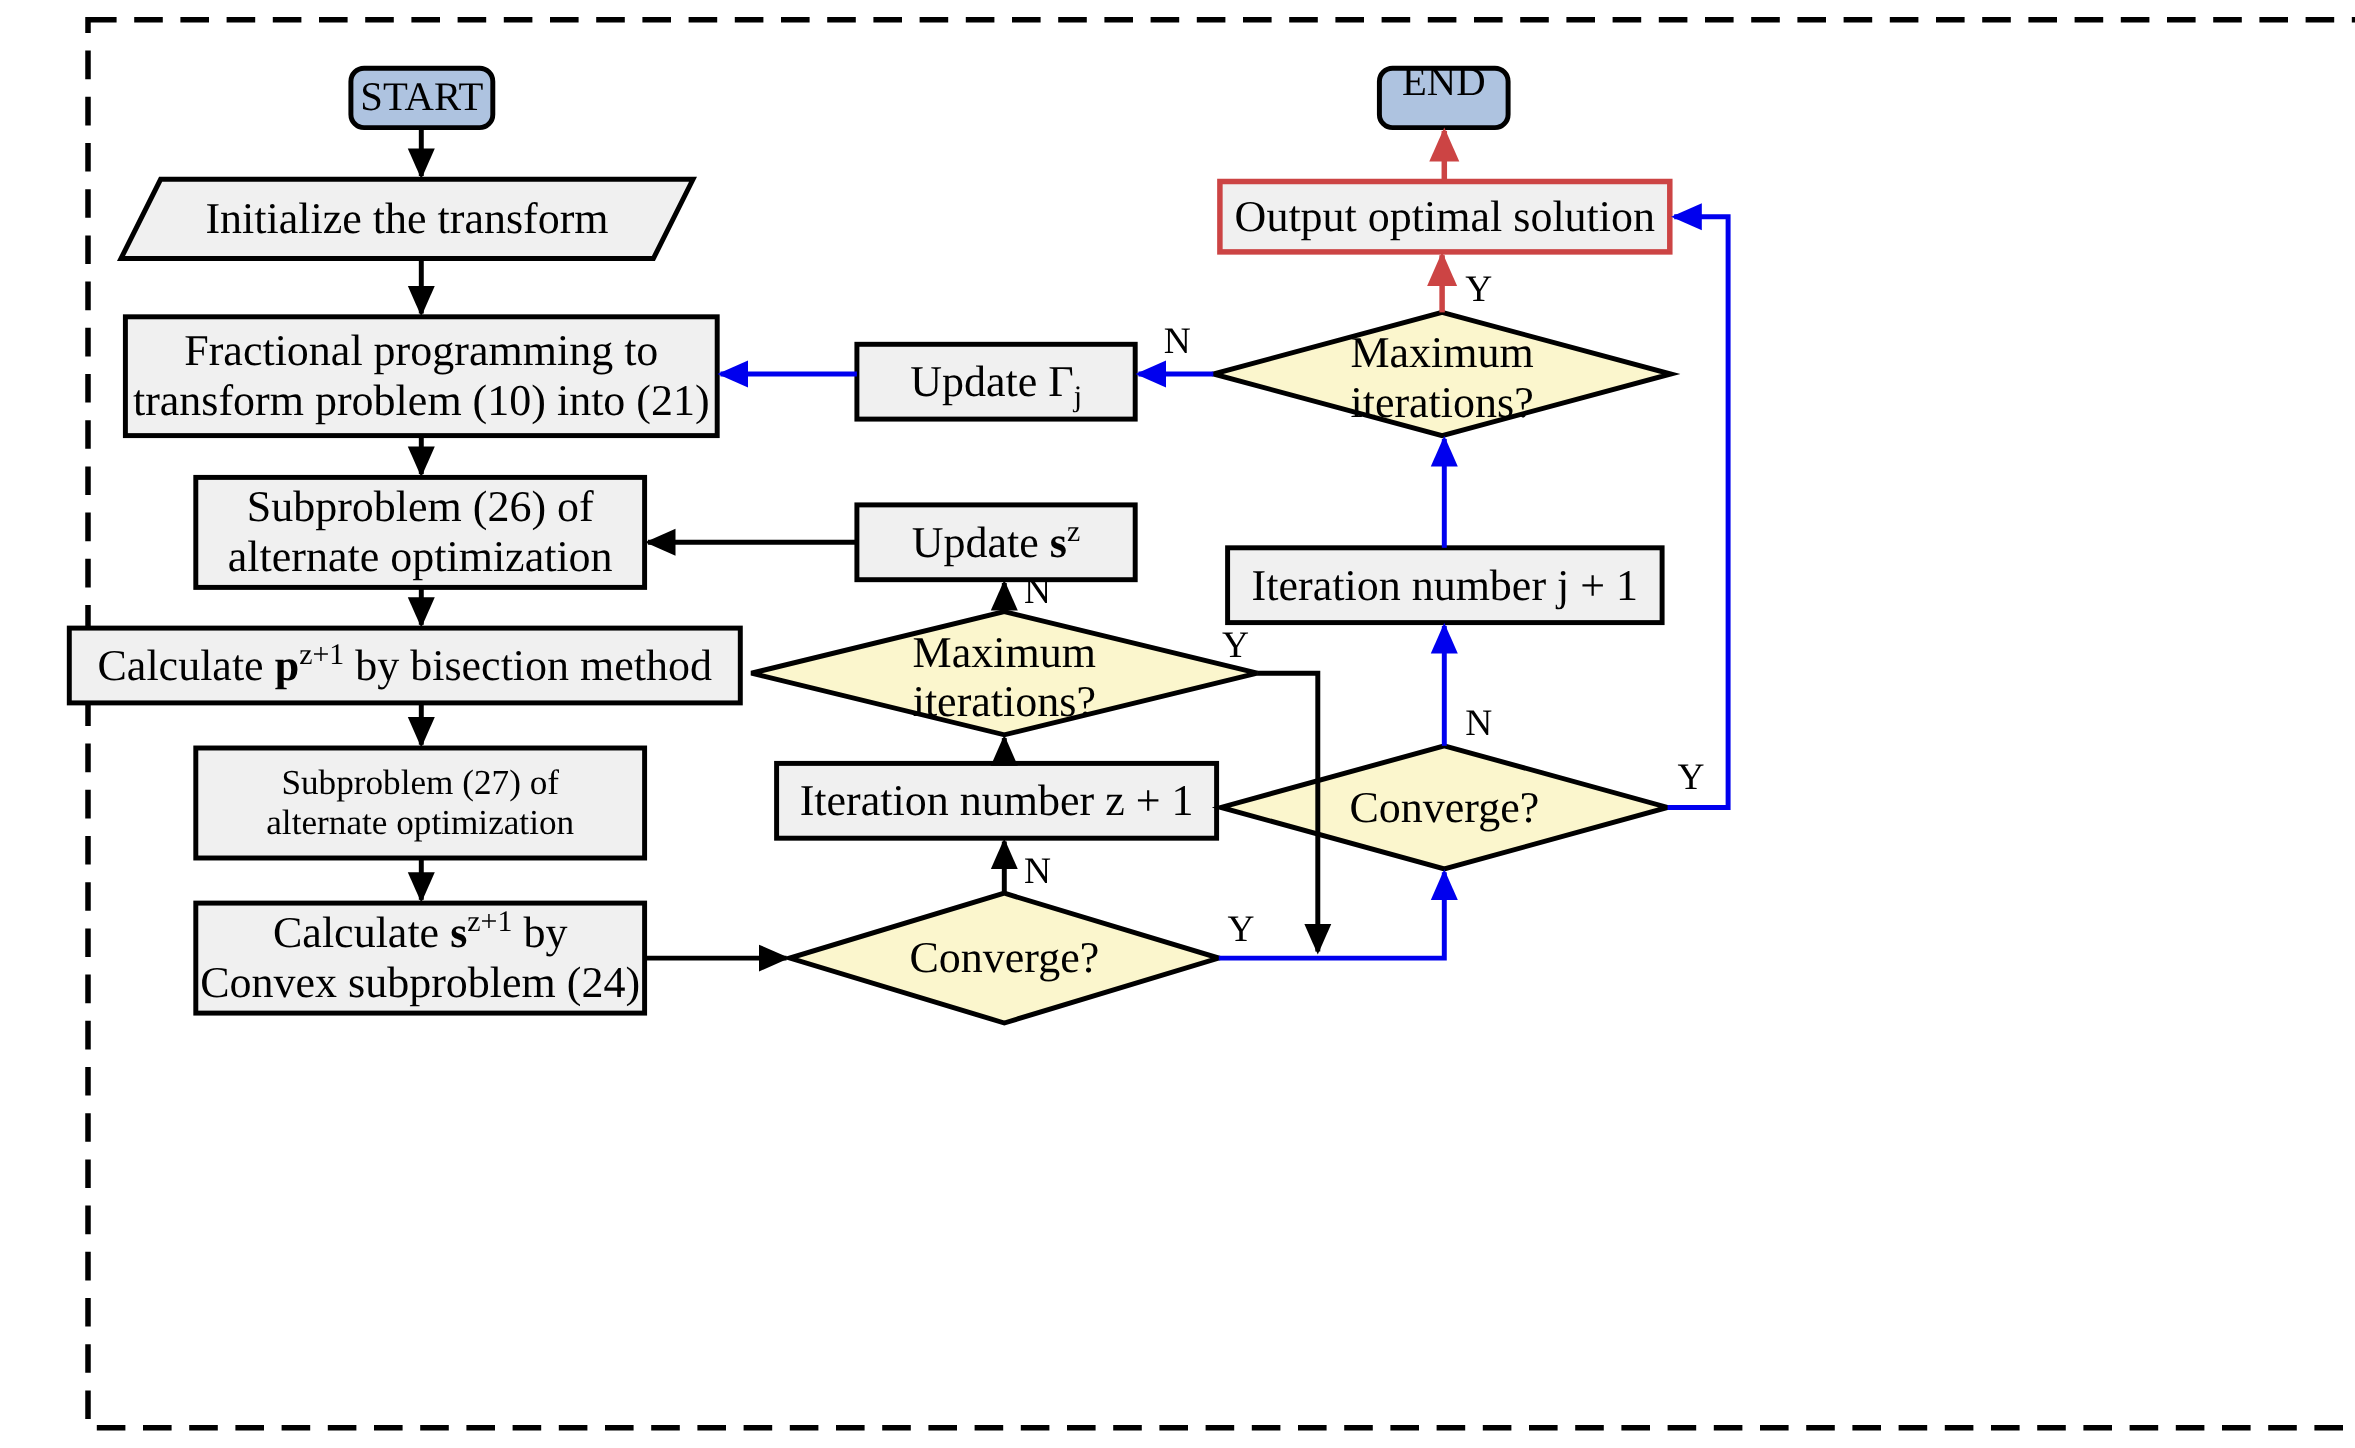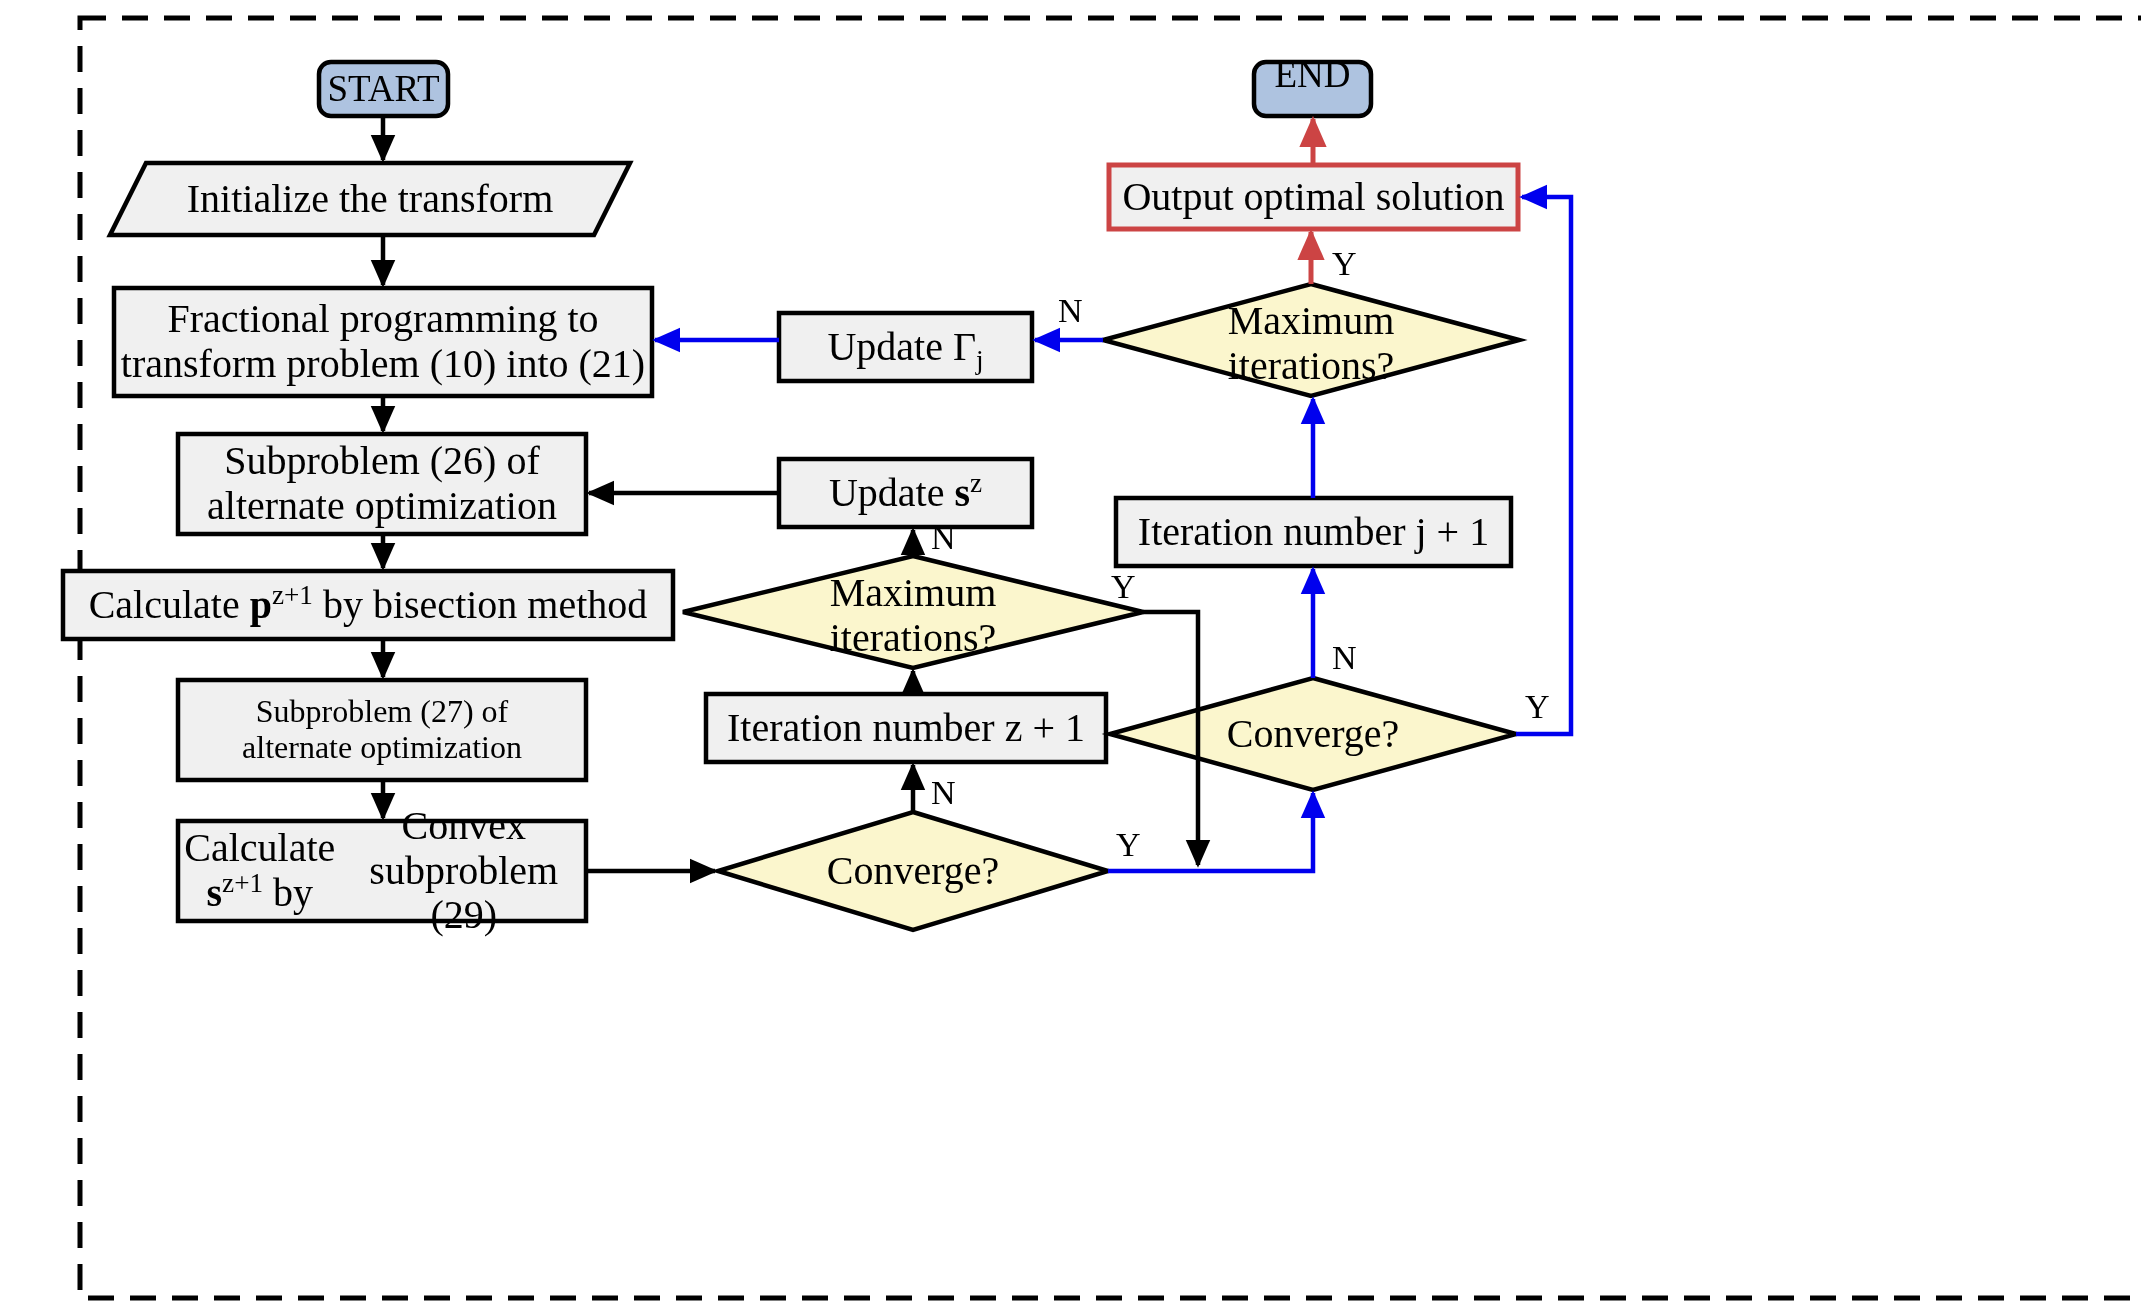--- a/index.html
+++ b/index.html
@@ -124,23 +124,23 @@
 
   <div class="node-label" style="left:25px;top:571px;width:610px;height:68px;font-size:40px;">
     <span><span>Calculate </span><span class="bold">p</span><span class="sup">z+1</span><span> by bisection method</span></span>
   </div>
 
   <div class="node-label" style="left:140px;top:680px;width:408px;height:100px;font-size:32px;flex-direction:column;">
     <span>Subproblem (27)  of</span>
     <span>alternate optimization</span>
   </div>
 
-  <div class="node-label" style="left:140px;top:821px;width:408px;height:100px;font-size:40px;flex-direction:row;">
+  <div class="node-label" style="left:140px;top:821px;width:408px;height:100px;font-size:40px;flex-direction:column;">
     <span><span>Calculate </span><span class="bold">s</span><span class="sup">z+1</span><span> by</span></span>
-    <span>Convex subproblem (29)</span>
+    <span>Convex subproblem (24)</span>
   </div>
 
   <div class="node-label" style="left:740px;top:845px;width:270px;height:52px;font-size:40px;">Converge?</div>
 
   <div class="node-label" style="left:668px;top:694px;width:400px;height:68px;font-size:40px;">Iteration number z + 1</div>
 
   <div class="node-label" style="left:755px;top:570px;width:240px;height:92px;font-size:40px;flex-direction:column;">
     <span>Maximum</span>
     <span>iterations?</span>
   </div>

